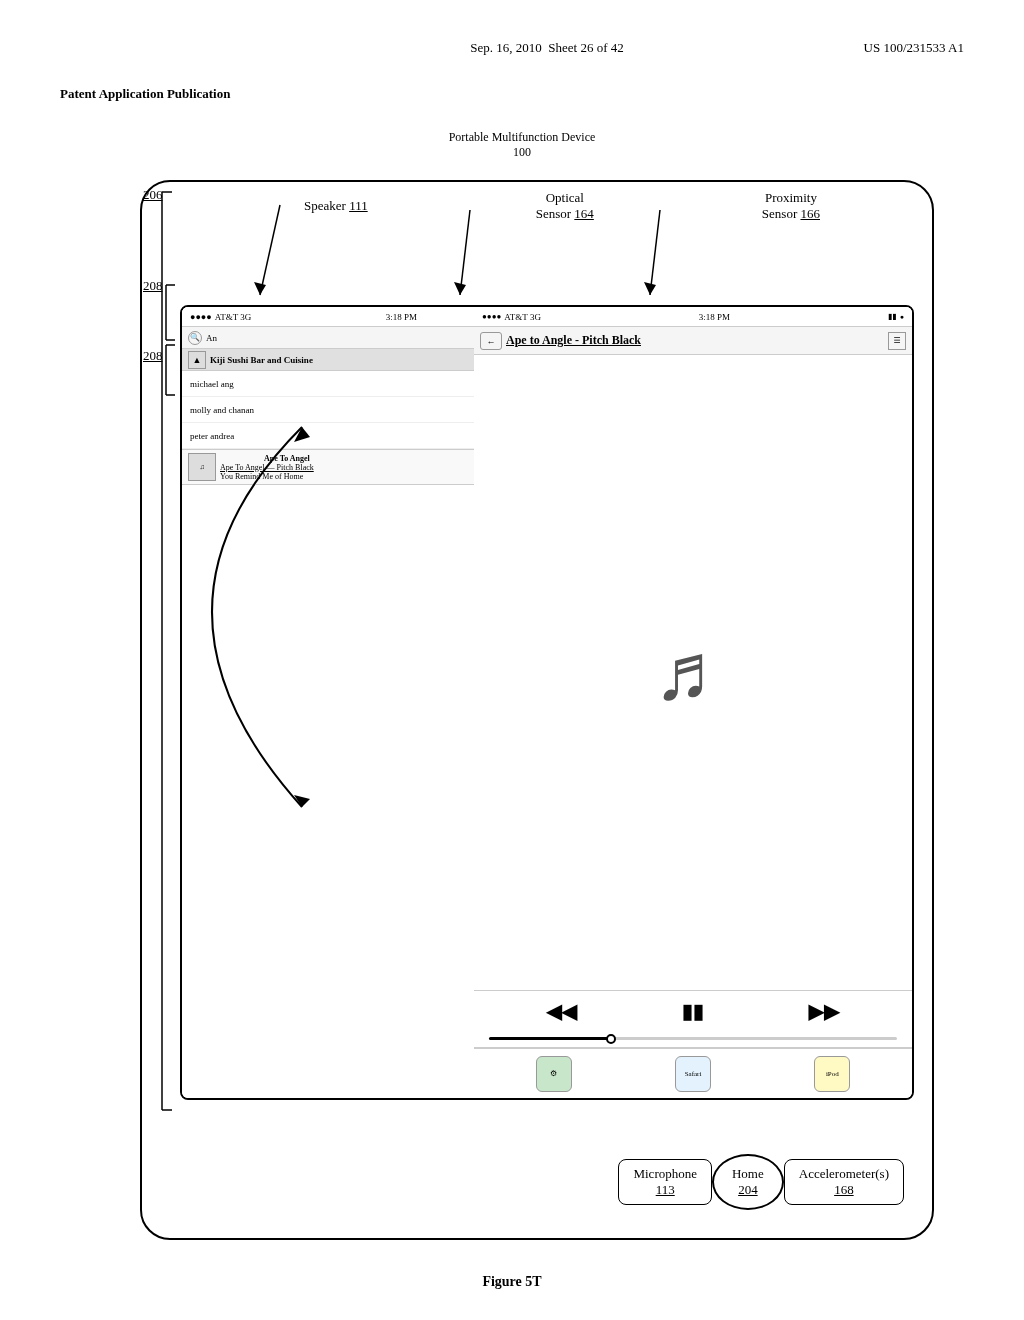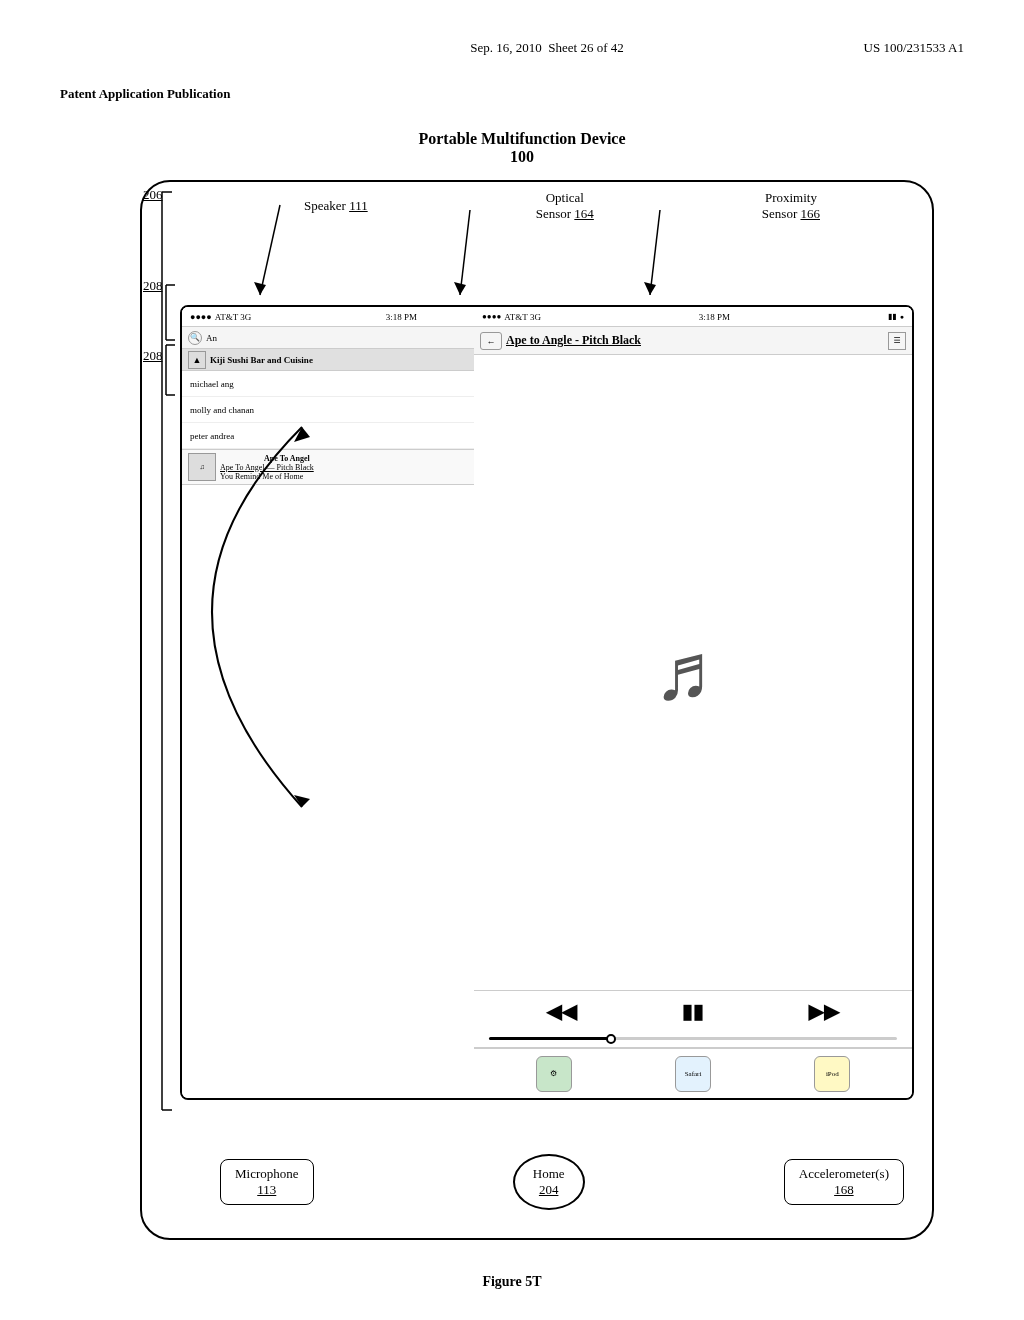--- a/index.html
+++ b/index.html
@@ -48,22 +48,22 @@
       bottom: 80px;
     }
 
     
     .device-title {
       position: absolute;
       top: 0px;
       left: 50%;
       transform: translateX(-50%);
       text-align: center;
-      font-size: 16px;
-      font-weight: bold;
+      font-size: 12px;
+      font-weight: normal;
     }
 
     
     .device-outer {
       position: absolute;
       top: 50px;
       left: 60px;
       right: 30px;
       bottom: 0px;
       border: 2px solid #000;
@@ -319,21 +319,21 @@
       overflow: hidden;
     }
 
     
     .bottom-components {
       position: absolute;
       bottom: 30px;
       left: 140px;
       right: 60px;
       display: flex;
-      justify-content: space-between;
+      justify-content: flex-end;
       align-items: center;
     }
 
     .component-box {
       border: 1px solid #000;
       border-radius: 8px;
       padding: 6px 14px;
       text-align: center;
       font-size: 13px;
       background: #fff;

